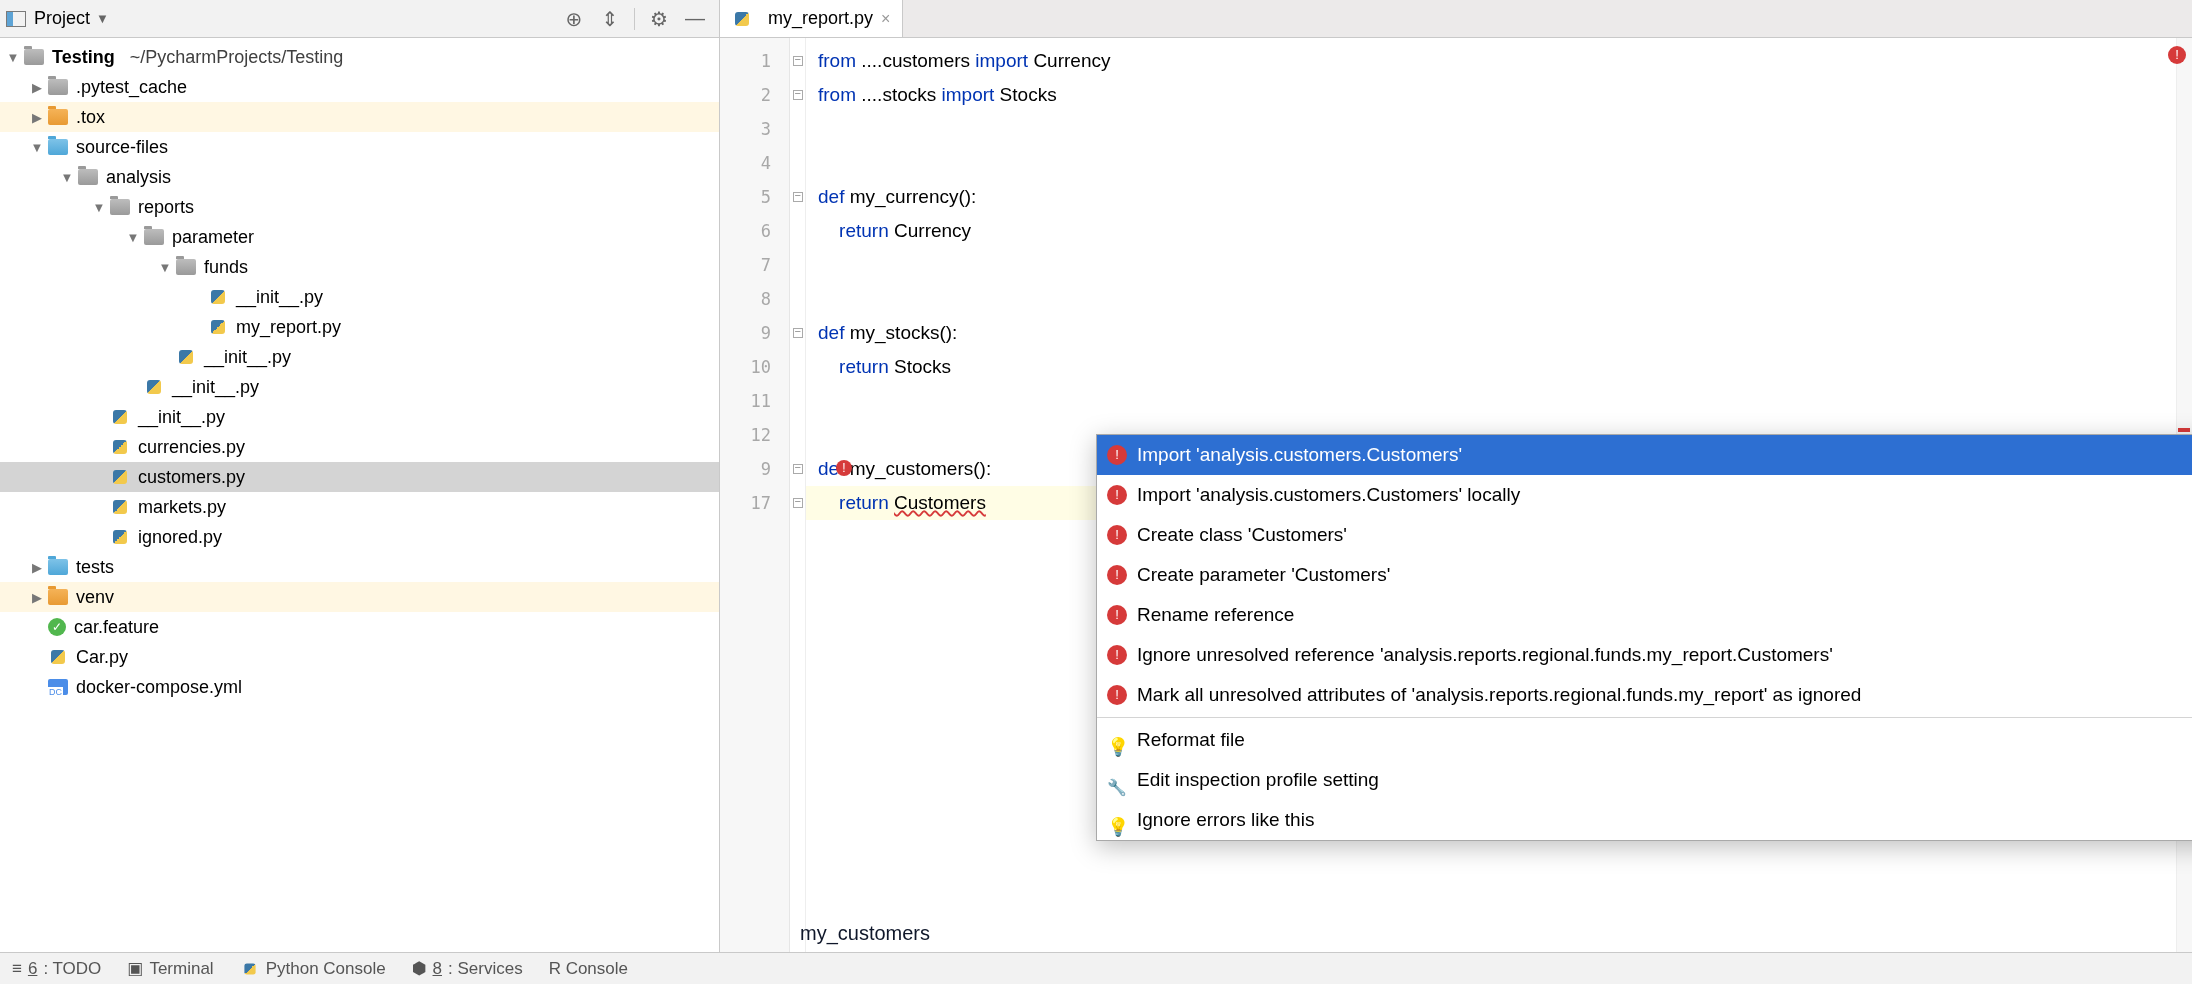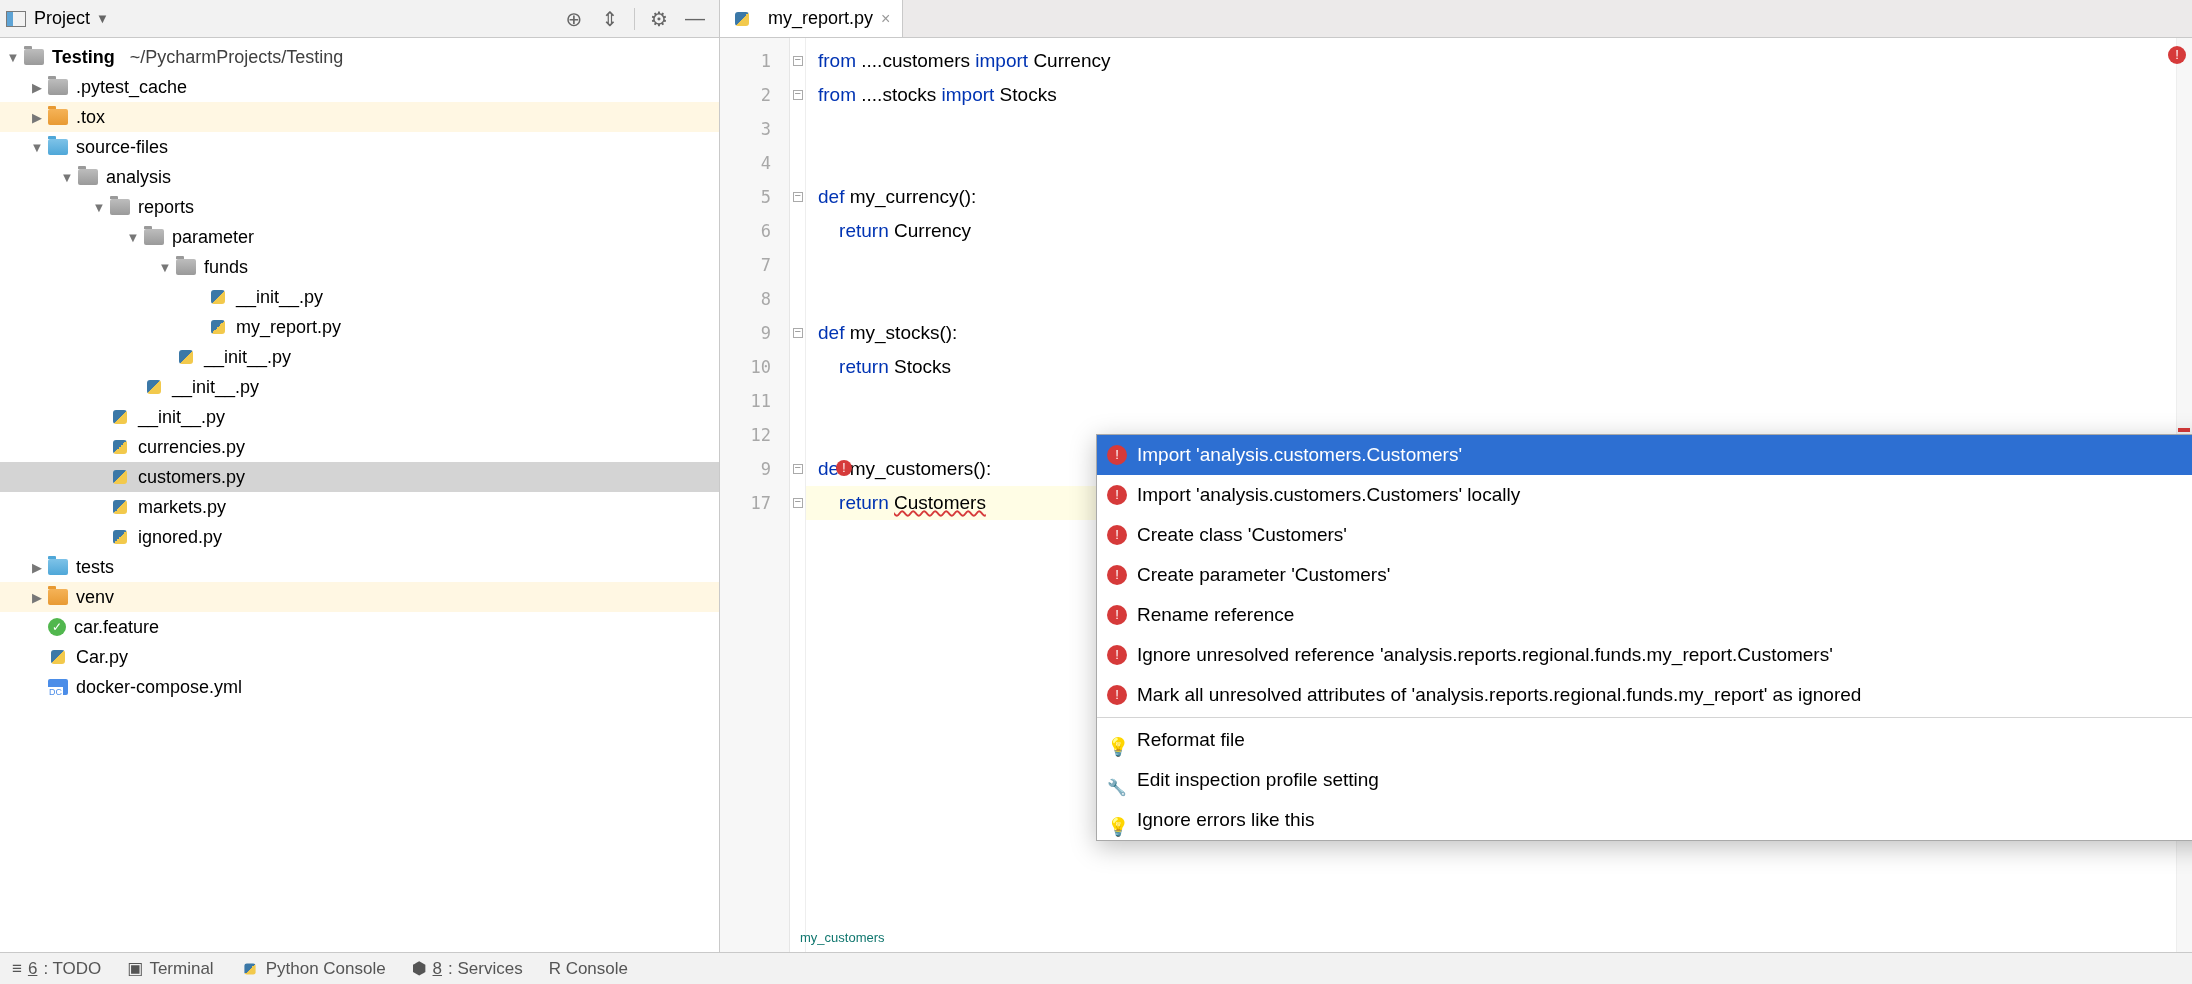--- a/index.html
+++ b/index.html
@@ -57,21 +57,21 @@
 .popup{position:absolute;top:396px;left:290px;width:1176px;background:#fff;border:1px solid #a9a9a9;box-shadow:0 6px 24px rgba(0,0,0,.25);z-index:50}
 .popup-row{height:40px;display:flex;align-items:center;padding:0 10px;gap:10px}
 .popup-row.sel{background:#2d6fd2;color:#fff}
 .popup-sep{height:1px;background:#d4d4d4;margin:2px 0}
 .popup-icon{width:20px;height:20px;flex-shrink:0}
 .ic-err{border-radius:50%;background:#d63a3a;color:#fff;font-size:13px;text-align:center;line-height:20px}
 .ic-bulb{position:relative}
 .ic-bulb::before{content:'💡';font-size:18px;line-height:20px}
 .ic-wrench::before{content:'🔧';font-size:16px;line-height:20px}
 .err-gutter-main{position:absolute;right:6px;top:8px;width:18px;height:18px;border-radius:50%;background:#d63a3a;color:#fff;font-size:13px;text-align:center;line-height:18px}
-.crumb{position:absolute;bottom:0;left:60px;height:30px;display:flex;align-items:center;color:#0f766e;font-size:13px;padding:0 20px}
+.crumb{position:absolute;bottom:0;left:60px;height:30px;display:flex;align-items:flex-start;color:#0f172a;font-size:20px;padding:0 20px}
 .status{height:32px;border-top:1px solid #c9c9c9;background:#f2f2f2;display:flex;align-items:center;padding:0 12px;gap:26px;font-size:17px;color:#555}
 .status-item{display:flex;align-items:center;gap:6px}
 .status-u{text-decoration:underline}
 .mark-strip{width:16px;background:#f7f7f7;border-left:1px solid #eee;position:relative}
 .mark-red{position:absolute;right:2px;width:12px;height:4px;background:#d63a3a}
 </style>
 </head>
 <body>
 
 <div class="main">

